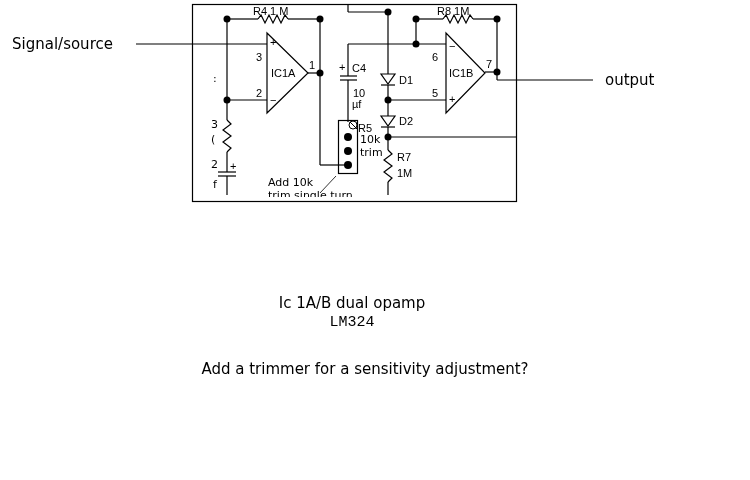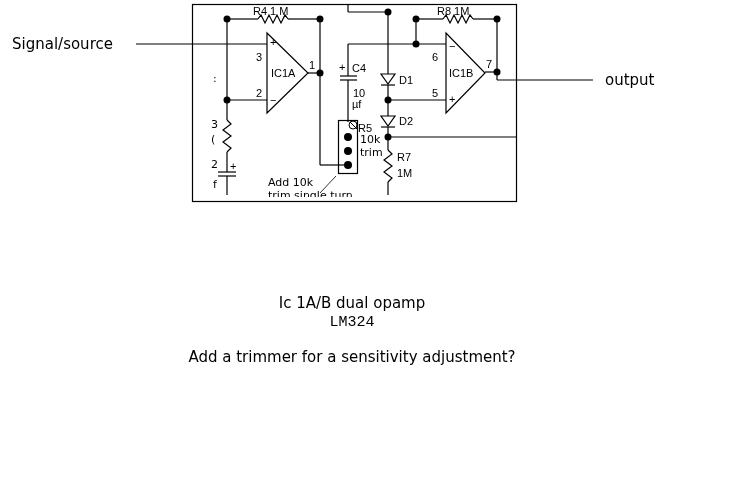--- a/index.html
+++ b/index.html
@@ -128,13 +128,13 @@
   <text class="lbl-sch" x="432" y="97">5</text>
   <text class="lbl-sch" x="486" y="68">7</text>
 
   <line class="wire" x1="485" y1="72" x2="497" y2="72"></line>
   <line class="wire" x1="497" y1="19" x2="497" y2="80"></line>
   <circle class="dot" cx="497" cy="72" r="3.5"></circle>
 </svg>
 
 <div class="caption" style="top:294px;">Ic 1A/B  dual opamp</div>
 <div class="caption" style="top:314px;font-family:Liberation Mono, monospace;">LM324</div>
-<div class="caption" style="top:348px;">Add a trimmer for a sensitivity adjustment?</div>
+<div class="caption" style="top:360px;padding-left:13px;">Add a trimmer for a sensitivity adjustment?</div>
 
 </body></html>

